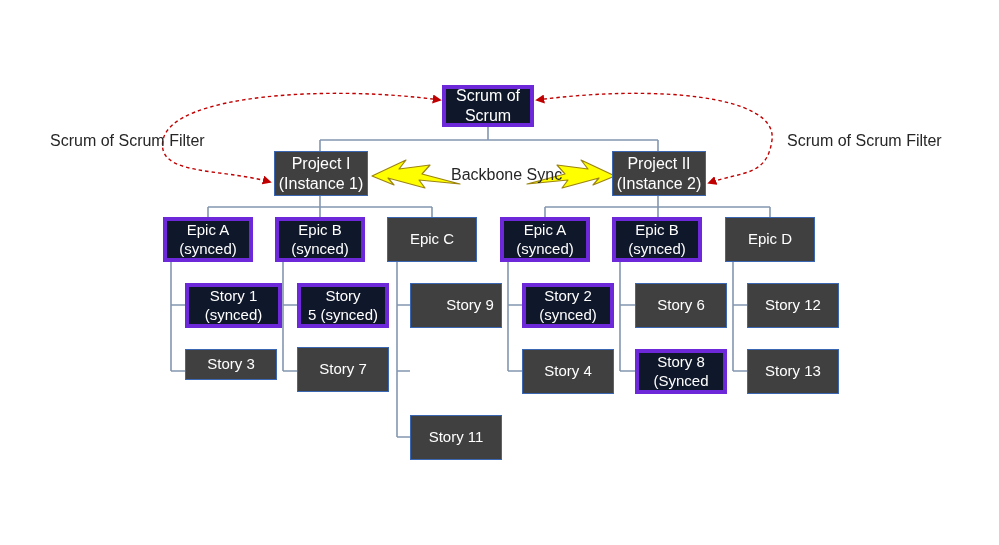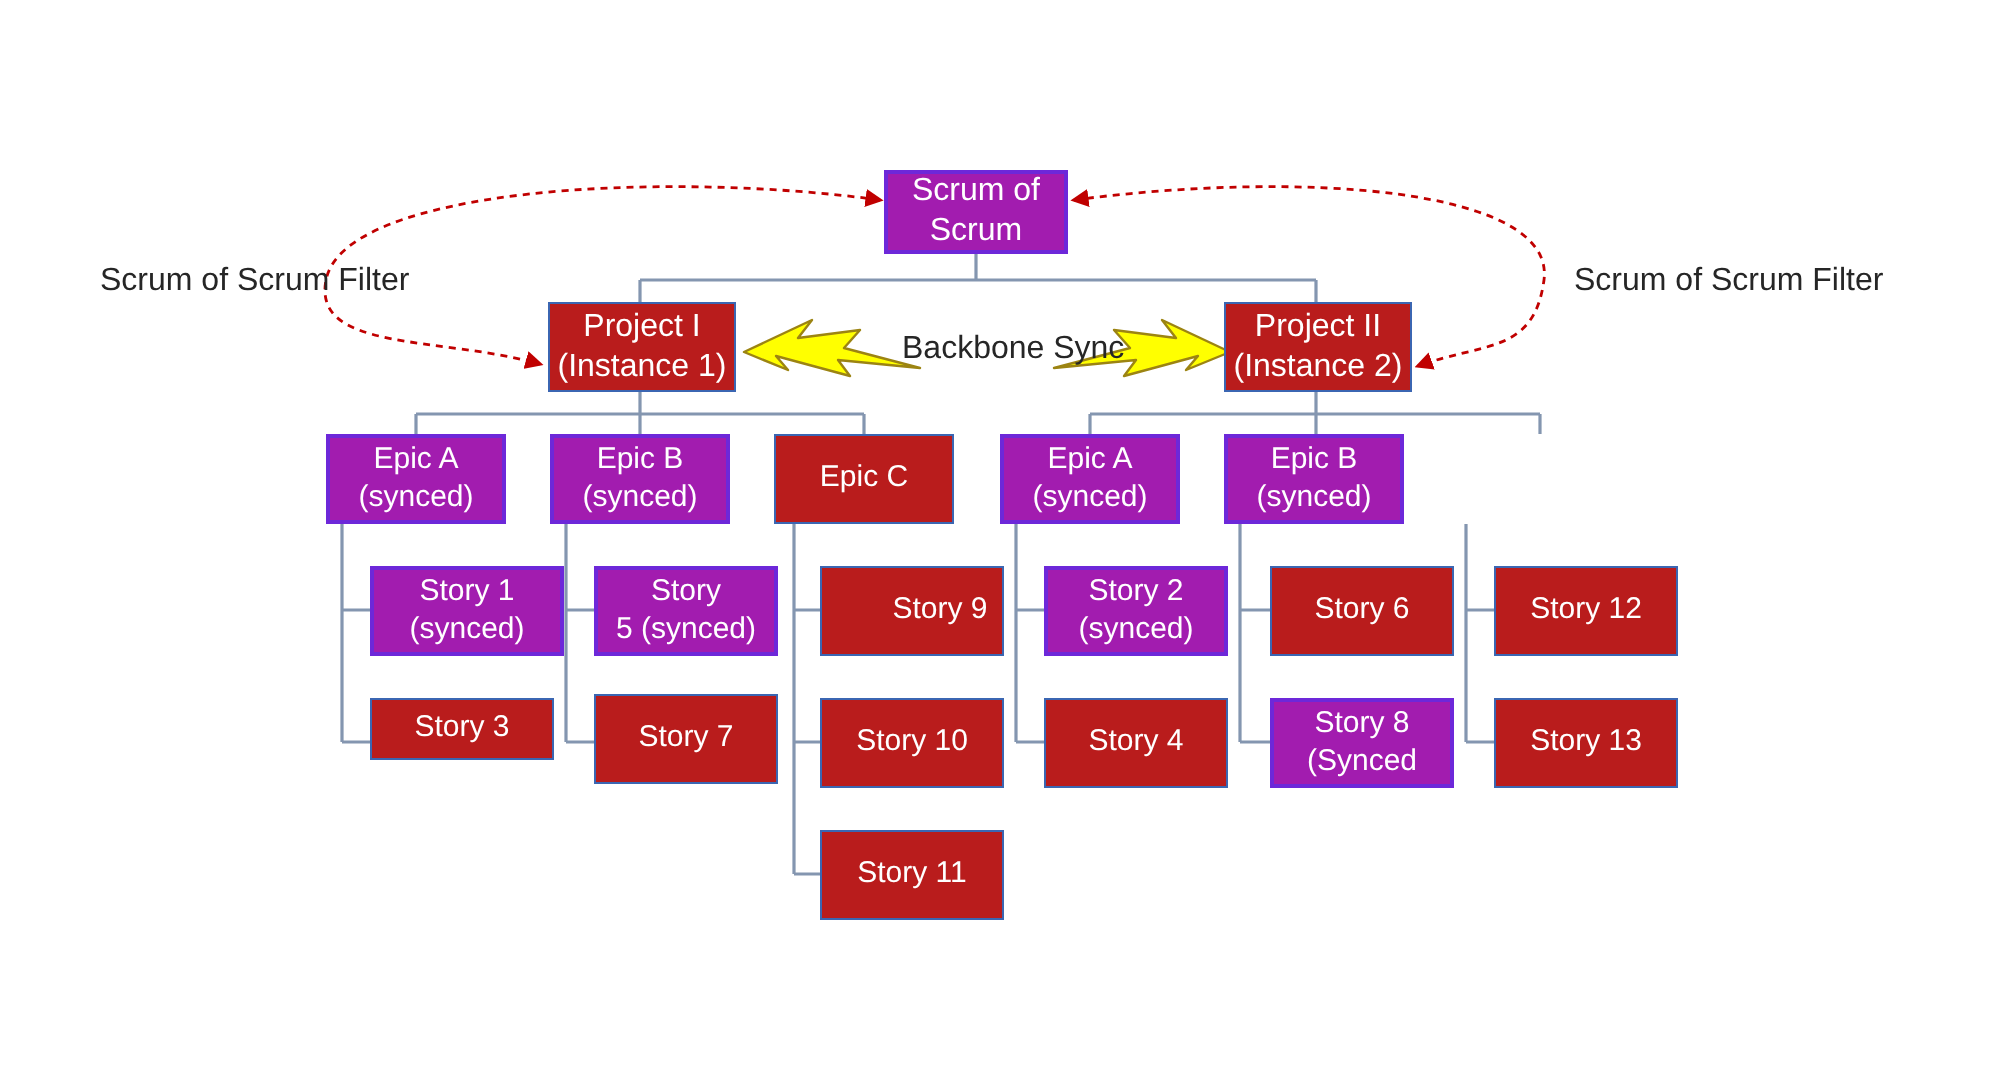--- a/index.html
+++ b/index.html
@@ -7,22 +7,22 @@
     position:relative;width:999px;height:545px;background:#ffffff;overflow:hidden;
     font-family:"Liberation Sans",sans-serif;
   }
   .overlay{position:absolute;left:0;top:0;width:999px;height:545px;pointer-events:none;}
   .node{
     position:absolute;display:flex;align-items:center;justify-content:center;
     text-align:center;color:#ffffff;font-size:15px;line-height:1.22;
     white-space:pre-line;box-sizing:border-box;
   }
   .orange{background:#ED7D31;border:1px solid #e8undefined;}
-  .orange{background:#a21caf;border:2px solid #6d28d9;}
-  .blue{background:#b91c1c;border:1px solid #3b66b2;}
+  .orange{background:#0f172a;border:4px solid #6d28d9;}
+  .blue{background:#404040;border:1px solid #3b66b2;}
   .big{font-size:16px;}
   .floatlabel{
     position:absolute;color:#262626;font-size:16px;white-space:nowrap;
   }
 </style>
 </head>
 <body>
 
 <div class="canvas">
 
@@ -84,31 +84,31 @@
 
   <div class="node orange" style="left:163px;top:217px;width:90px;height:45px;">Epic A
 (synced)</div>
   <div class="node orange" style="left:275px;top:217px;width:90px;height:45px;">Epic B
 (synced)</div>
   <div class="node blue" style="left:387px;top:217px;width:90px;height:45px;">Epic C</div>
   <div class="node orange" style="left:500px;top:217px;width:90px;height:45px;">Epic A
 (synced)</div>
   <div class="node orange" style="left:612px;top:217px;width:90px;height:45px;">Epic B
 (synced)</div>
+  <div class="node blue" style="left:725px;top:217px;width:90px;height:45px;">Epic D</div>
 
   <div class="node orange" style="left:185px;top:283px;width:97px;height:45px;">Story 1
 (synced)</div>
   <div class="node blue" style="left:185px;top:349px;width:92px;height:31px;">Story 3</div>
 
   <div class="node orange" style="left:297px;top:283px;width:92px;height:45px;">Story
 5 (synced)</div>
   <div class="node blue" style="left:297px;top:347px;width:92px;height:45px;">Story 7</div>
 
   <div class="node blue" style="left:410px;top:283px;width:92px;height:45px;padding-left:28px;">Story 9</div>
-  <div class="node blue" style="left:410px;top:349px;width:92px;height:45px;">Story 10</div>
   <div class="node blue" style="left:410px;top:415px;width:92px;height:45px;">Story 11</div>
 
   <div class="node orange" style="left:522px;top:283px;width:92px;height:45px;">Story 2
 (synced)</div>
   <div class="node blue" style="left:522px;top:349px;width:92px;height:45px;">Story 4</div>
 
   <div class="node blue" style="left:635px;top:283px;width:92px;height:45px;">Story 6</div>
   <div class="node orange" style="left:635px;top:349px;width:92px;height:45px;">Story 8
 (Synced</div>
 

